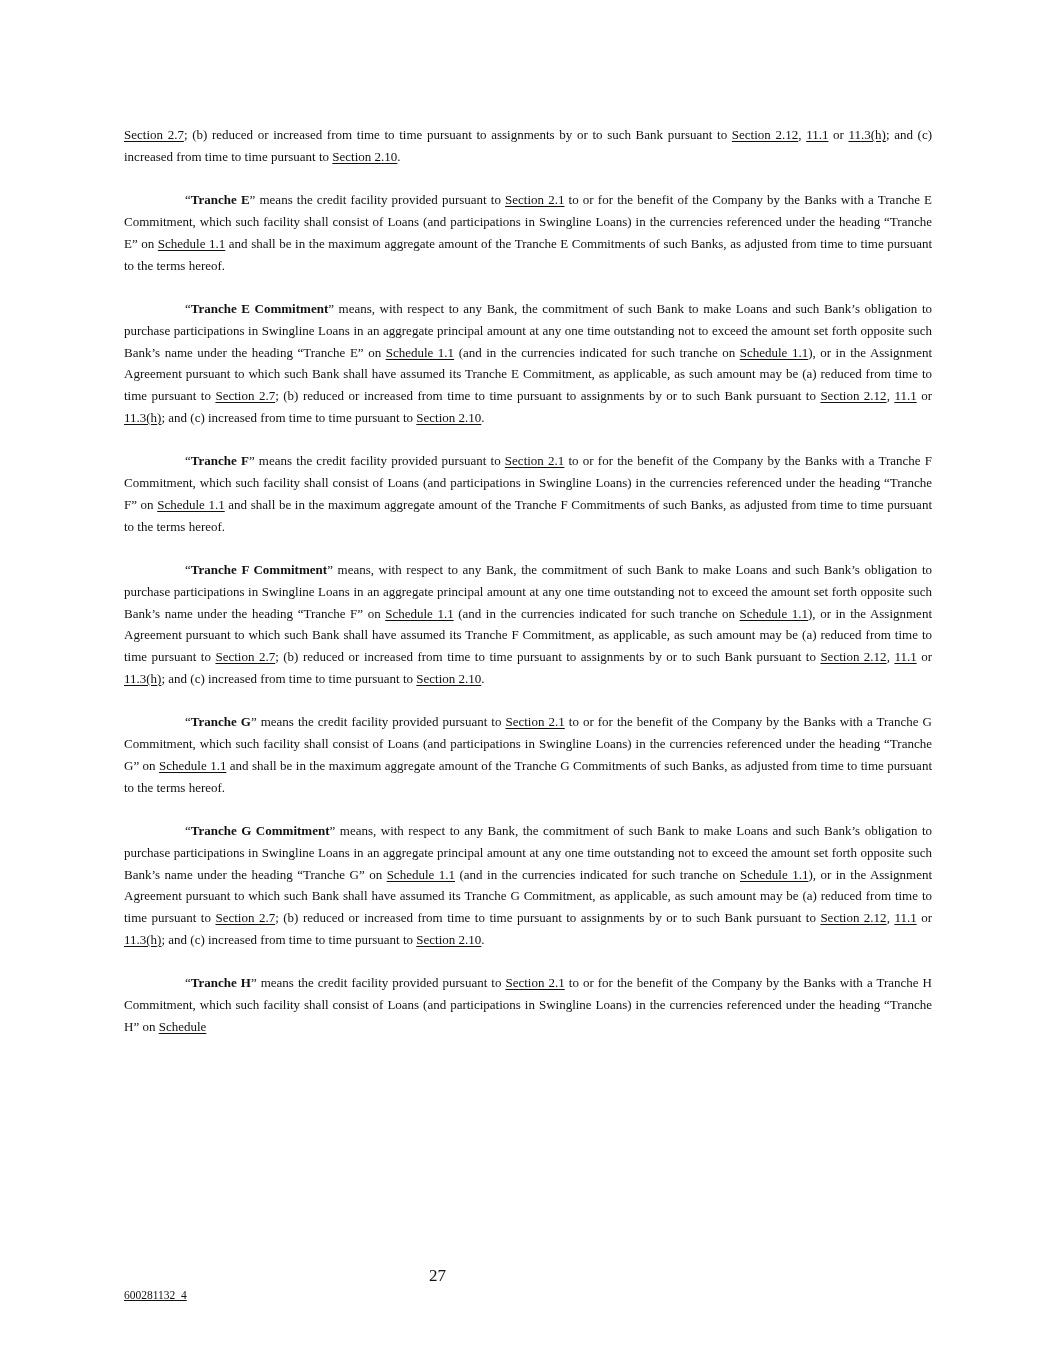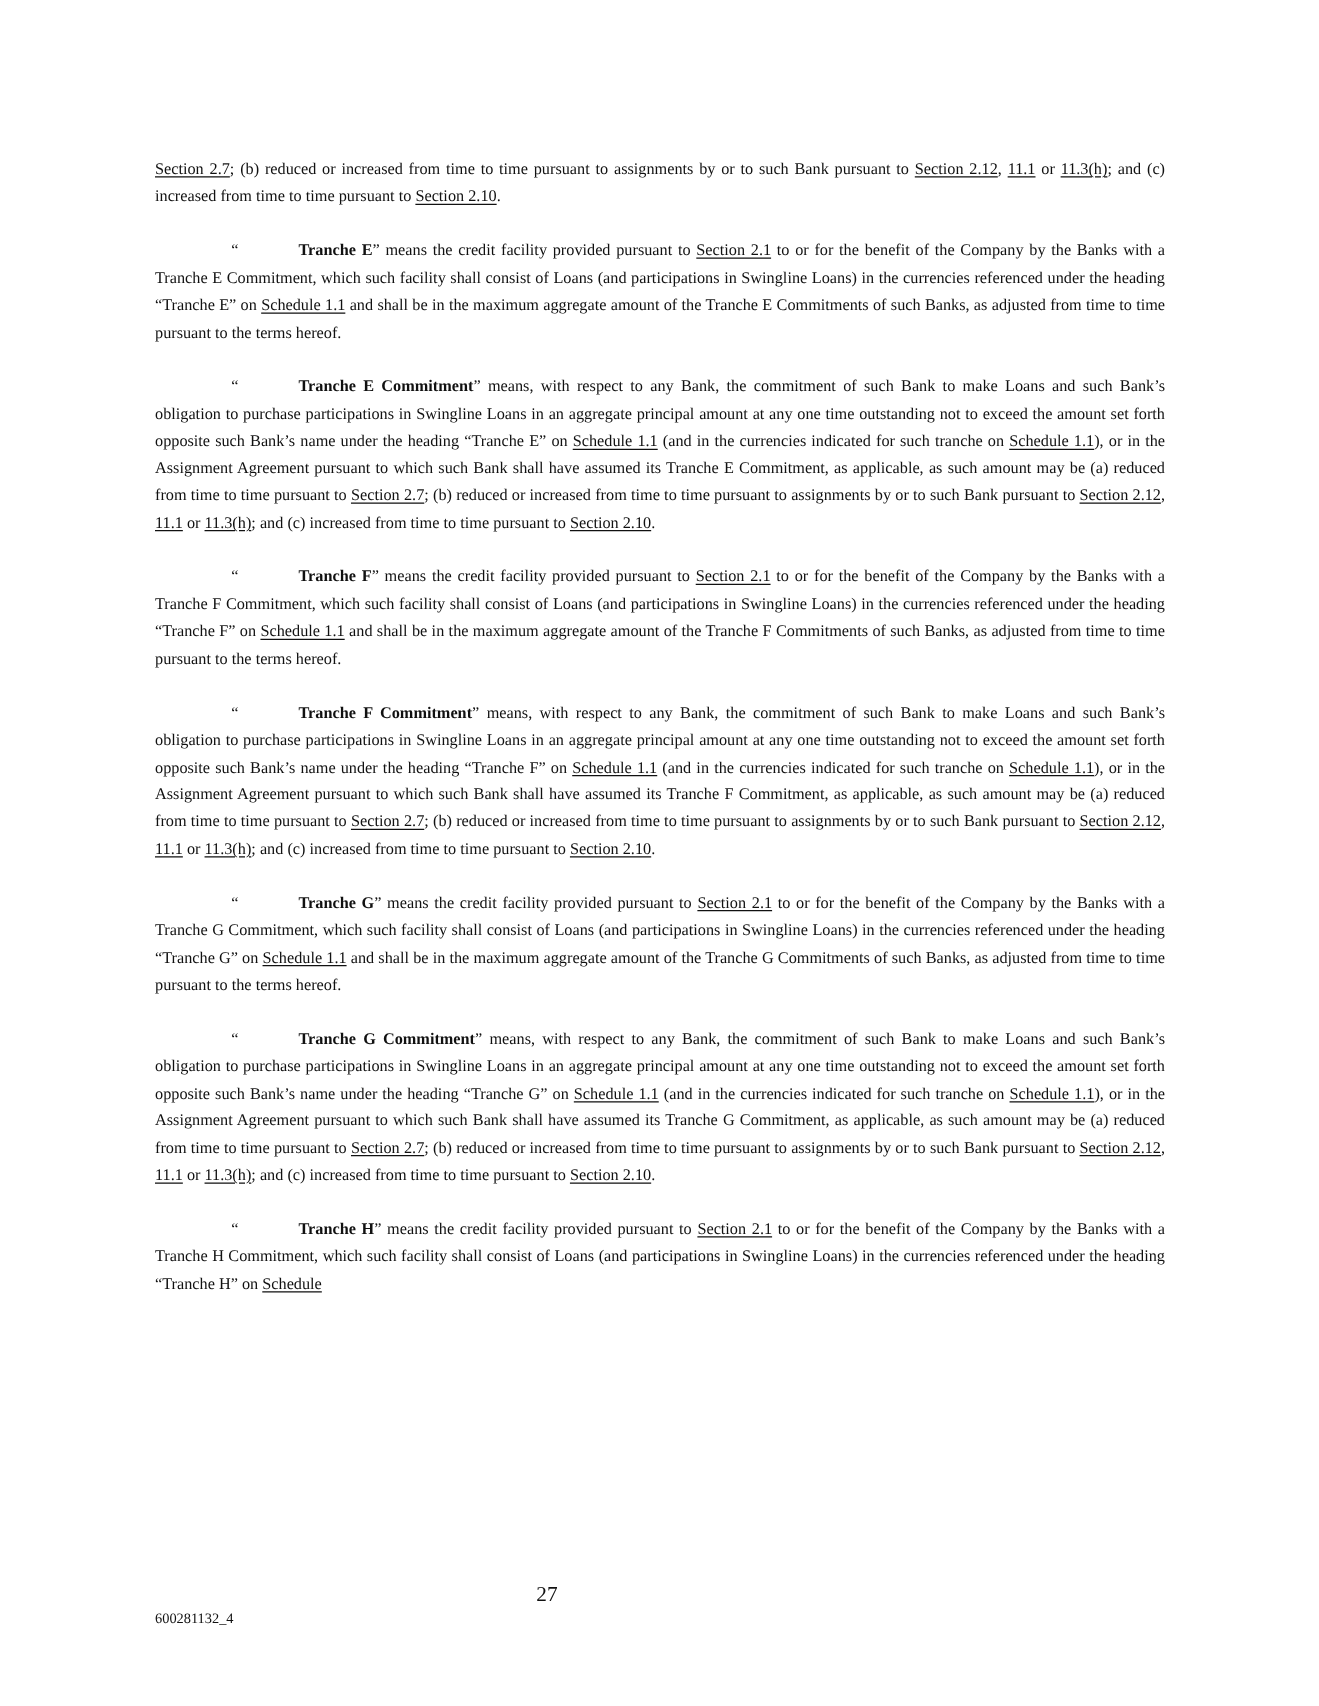--- a/index.html
+++ b/index.html
@@ -6,28 +6,28 @@
   body { width: 1055px; height: 1365px; position: relative; overflow: hidden; }
   .page {
     position: absolute; left: 124px; top: 124px; width: 808px;
     font-family: "Liberation Serif", "DejaVu Serif", serif;
     font-size: 13px; line-height: 21.75px; color: #111;
   }
   .para { margin: 0 0 21.75px 0; text-align: justify; }
   .para.indent { text-indent: 61px; }
   .para.last { margin-bottom: 0; }
   .u { text-decoration: underline; text-underline-offset: 2px; text-decoration-thickness: 1px; }
-  b { font-weight: bold; margin-left: 48px; }
+  b { font-weight: bold; }
   .page-num {
     position: absolute; left: 0; width: 875px; top: 1266px; text-align: center;
     font-family: "Liberation Serif", "DejaVu Serif", serif; font-size: 17px; color: #111;
   }
   .doc-id {
     position: absolute; left: 124px; top: 1289px;
-    font-family: "Liberation Serif", "DejaVu Serif", serif; font-size: 11.5px; color: #111;
+    font-family: "Liberation Serif", "DejaVu Serif", serif; font-size: 11.5px; color: #111; text-decoration: underline;
   }
 </style>
 </head>
 <body>
 
 <div class="page">
 
   <p class="para"><span class="u">Section 2.7</span><span>; (b) reduced or increased from time to time pursuant to assignments by or to such Bank pursuant to </span><span class="u">Section 2.12</span><span>, </span><span class="u">11.1</span><span> or </span><span class="u">11.3(h)</span><span>; and (c) increased from time to time pursuant to </span><span class="u">Section 2.10</span><span>.</span></p>
 
   <p class="para indent"><span>“</span><b>Tranche E</b><span>” means the credit facility provided pursuant to </span><span class="u">Section 2.1</span><span> to or for the benefit of the Company by the Banks with a Tranche E Commitment, which such facility shall consist of Loans (and participations in Swingline Loans) in the currencies referenced under the heading “Tranche E” on </span><span class="u"><span>Schedule 1.1</span></span><span> and shall be in the maximum aggregate amount of the Tranche E Commitments of such Banks, as adjusted from time to time pursuant to the terms hereof.</span></p>

